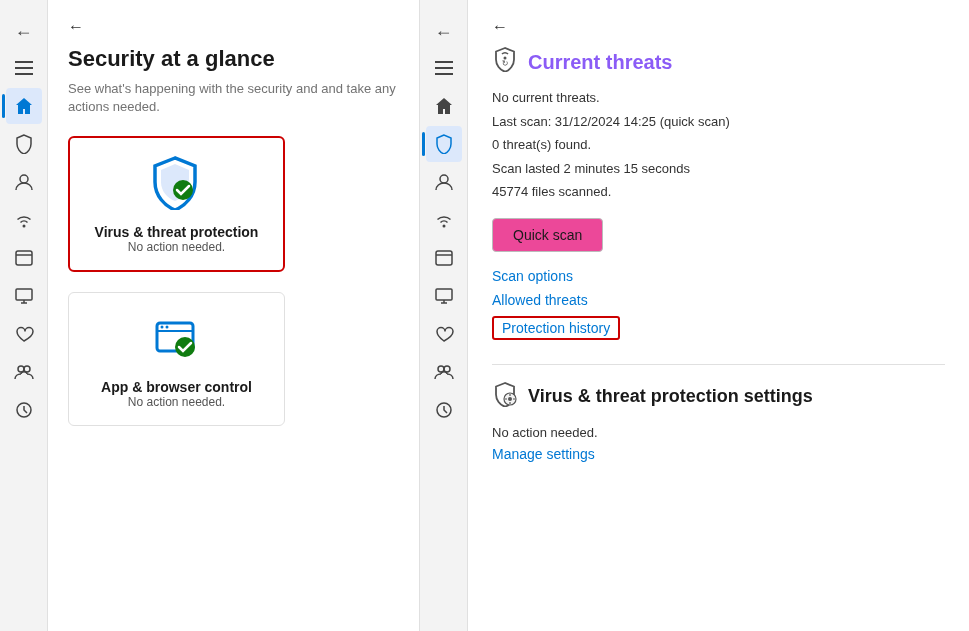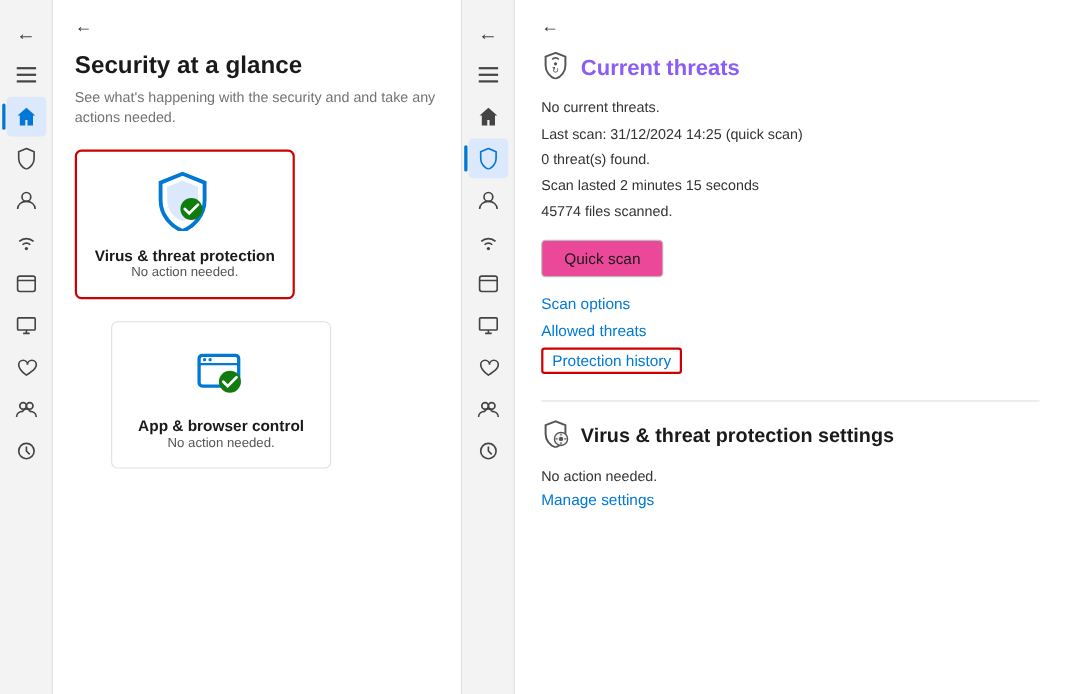--- a/index.html
+++ b/index.html
@@ -80,21 +80,21 @@
     .card {
       border: 2px solid #cc0000;
       border-radius: 6px;
       padding: 16px;
       display: flex;
       flex-direction: column;
       align-items: center;
       margin-bottom: 20px;
       cursor: pointer;
       background: #fff;
-      width: 200px;
+      width: 217px;
     }
     .card .card-icon {
       width: 60px;
       height: 60px;
       margin-bottom: 10px;
       position: relative;
     }
     .card .card-title {
       font-size: 14px;
       font-weight: 600;
@@ -316,21 +316,21 @@
         <path d="M28 10L14 16v12c0 9 6 16 14 19 8-3 14-10 14-19V16z" fill="#dce8fb"></path>
 
         <circle cx="36" cy="36" r="10" fill="#107c10"></circle>
         <polyline points="30,36 34,40 42,32" fill="none" stroke="white" stroke-width="2.5" stroke-linecap="round"></polyline>
       </svg>
     </div>
     <div class="card-title">Virus &amp; threat protection</div>
     <div class="card-subtitle">No action needed.</div>
   </div>
 
-  <div class="card" style="border: 1px solid #e0e0e0; margin-left: 33px;">
+  <div class="card" style="border: 1px solid #e0e0e0;">
     <div class="card-icon shield-app">
       <svg width="56" height="56" viewBox="0 0 56 56">
 
         <rect x="10" y="14" width="36" height="28" rx="3" fill="none" stroke="#0078d4" stroke-width="3"></rect>
         <line x1="10" y1="22" x2="46" y2="22" stroke="#0078d4" stroke-width="2"></line>
         <circle cx="15" cy="18" r="1.5" fill="#0078d4"></circle>
         <circle cx="20" cy="18" r="1.5" fill="#0078d4"></circle>
 
         <circle cx="38" cy="38" r="10" fill="#107c10"></circle>
         <polyline points="32,38 36,42 44,34" fill="none" stroke="white" stroke-width="2.5" stroke-linecap="round"></polyline>

